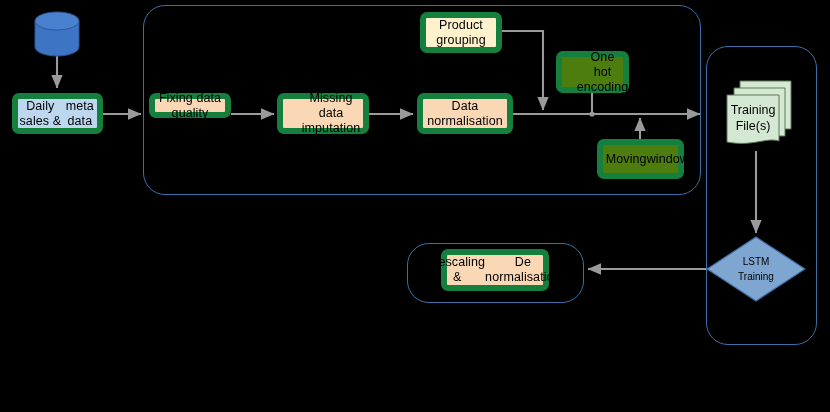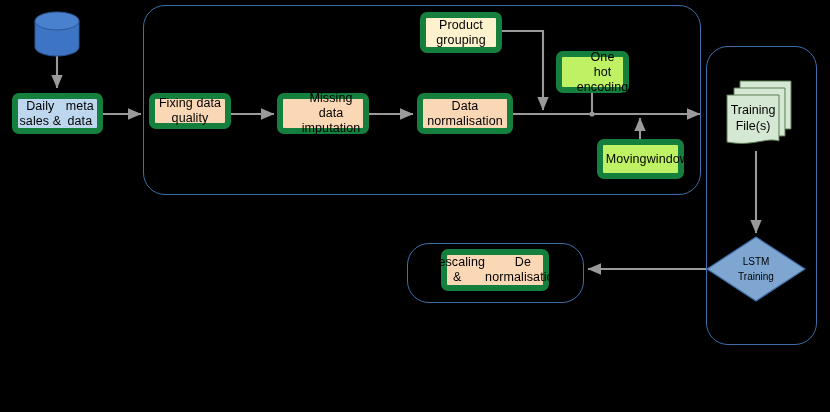--- a/index.html
+++ b/index.html
@@ -34,21 +34,21 @@
   .container-box {
     position: absolute;
     box-sizing: border-box;
     border: 1.6px solid #3d6fa8;
     border-radius: 22px;
     background: transparent;
   }
   .orange { background: #fad7b5; }
   .blue   { background: #bdd7ee; }
   .yellow { background: #fdf2cd; }
-  .gray   { background: #bef264; padding-left: 20px; }
+  .gray   { background: #4d7c0f; padding-left: 20px; }
   .diamond-wrap { position: absolute; }
   .diamond-wrap svg { display: block; }
   .diamond-label {
     position: absolute;
     inset: 0;
     display: flex;
     align-items: center;
     justify-content: center;
     flex-direction: column;
     font-size: 10px;
@@ -130,21 +130,21 @@
       <path d="M1,10 L1,36 A22,9 0 0 0 45,36 L45,10 Z" fill="#3d75c4" stroke="#2b5795" stroke-width="1"></path>
       <ellipse cx="23" cy="10" rx="22" ry="9" fill="#4a81cf" stroke="#2b5795" stroke-width="1"></ellipse>
     </svg>
   </div>
 
   <div class="node rbox blue" style="left:12px; top:93px; width:91px; height:41px; flex-direction:row;">
     <span class="lbl-line">Daily sales &amp;</span>
     <span class="lbl-line">meta data</span>
   </div>
 
-  <div class="node rbox orange" style="left:149px; top:93px; width:82px; height:36px; flex-direction:column;">
+  <div class="node rbox orange" style="left:149px; top:93px; width:82px; height:25px; flex-direction:column;">
     <span class="lbl-line">Fixing data</span>
     <span class="lbl-line">quality</span>
   </div>
 
   <div class="node rbox orange" style="left:277px; top:93px; width:92px; height:41px; flex-direction:column;padding-left:16px;">
     <span class="lbl-line">Missing data</span>
     <span class="lbl-line">imputation</span>
   </div>
 
   <div class="node rbox orange" style="left:417px; top:93px; width:96px; height:41px; flex-direction:column;">

